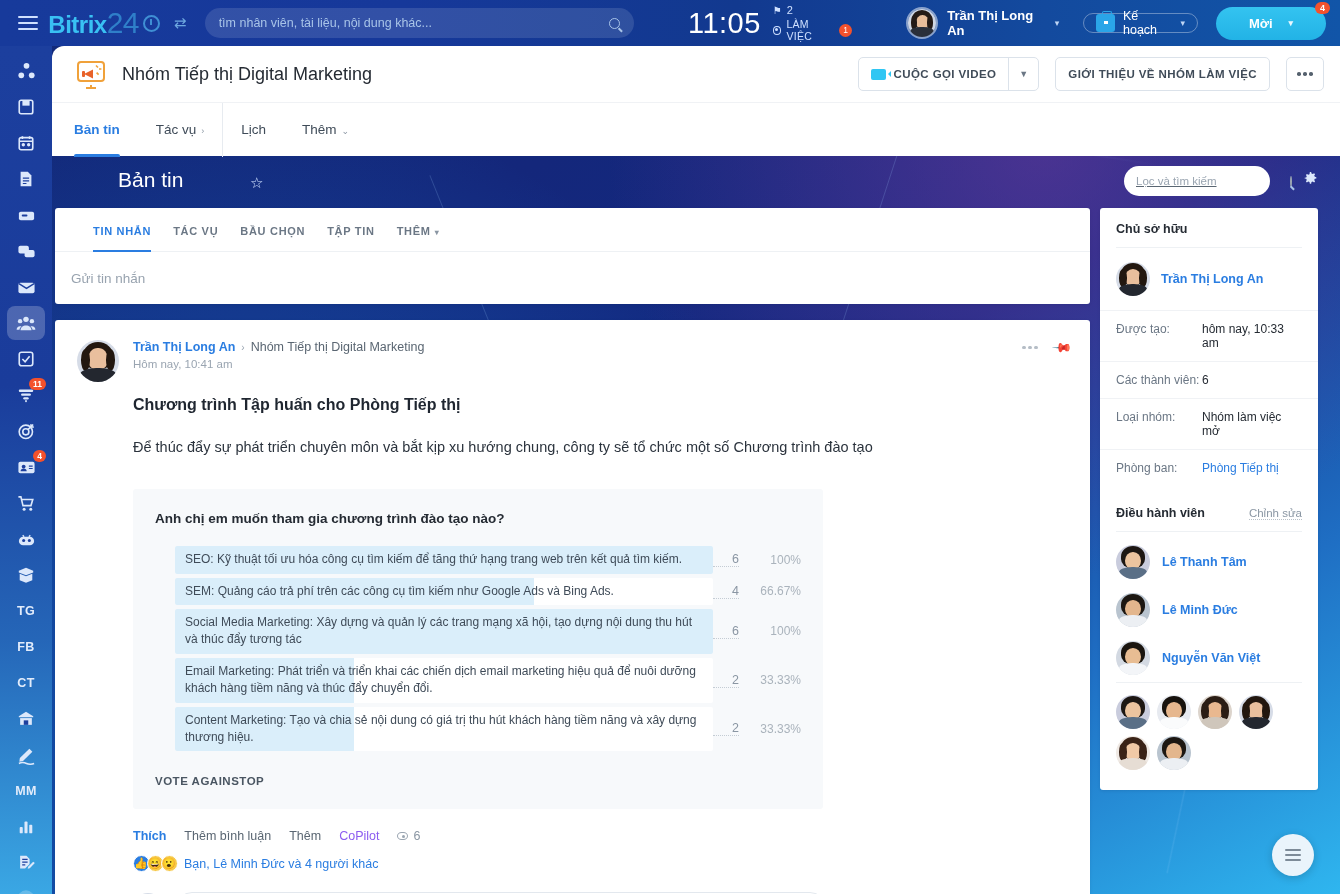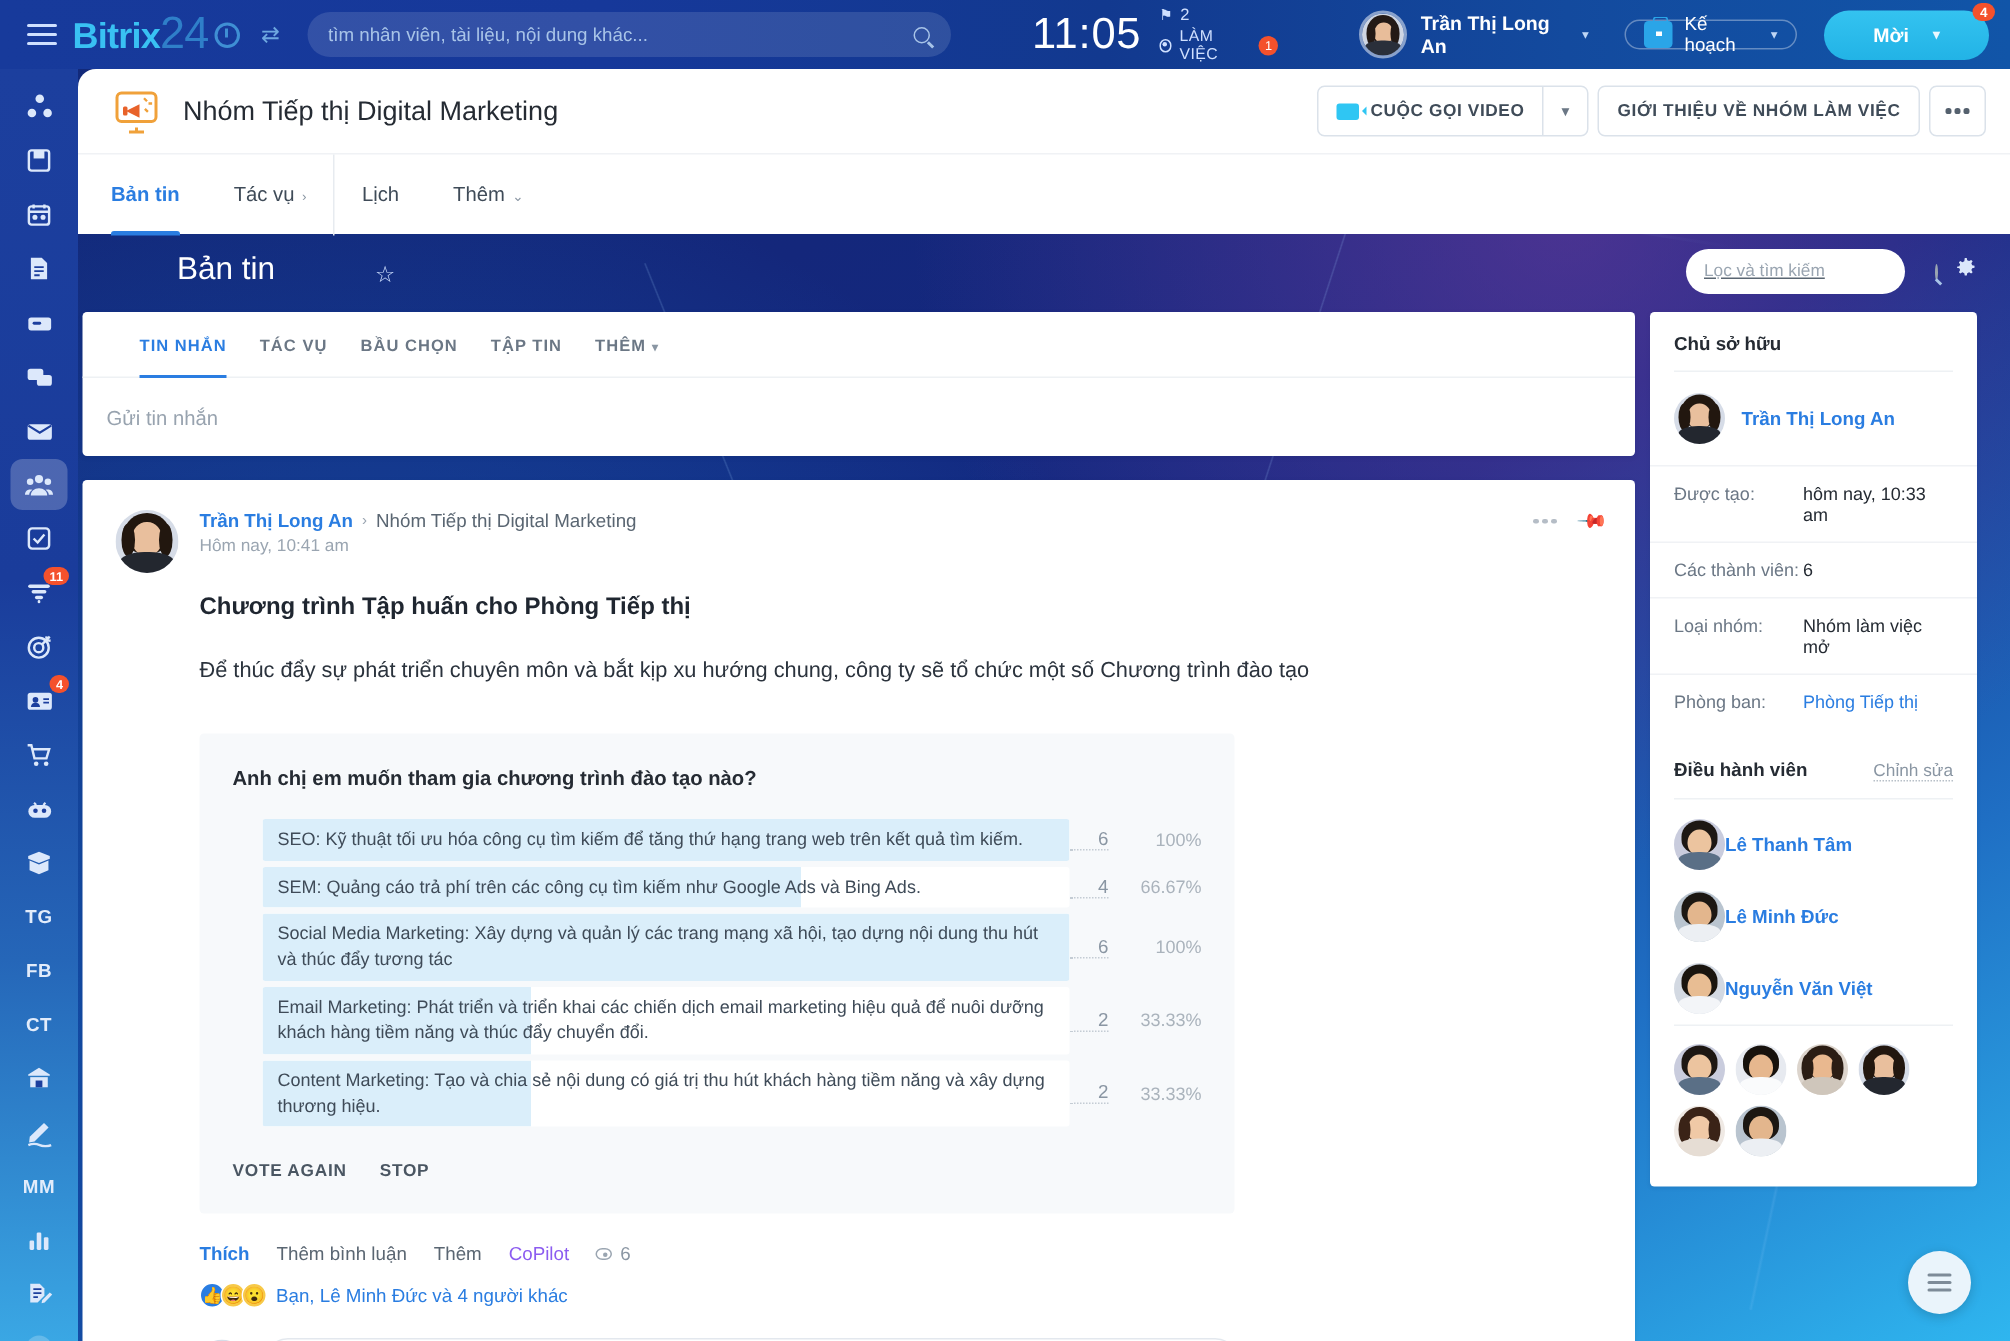--- a/index.html
+++ b/index.html
@@ -97,21 +97,21 @@
   .railspacer { flex: 1; }
 
   
   .wshead {
     position: absolute; left: 52px; top: 46px; width: 1288px; height: 110px;
     background: #fff; border-top-left-radius: 12px; z-index: 20;
   }
   .wstop { height: 56px; display: flex; align-items: center; padding: 0 16px 0 22px; }
   .gicon { width: 34px; height: 34px; position: relative; flex: none; }
   .gtitle { margin-left: 14px; font-size: 18px; color: #252b33; }
-  .wsactions { margin-left: auto; display: flex; align-items: center; gap: 6px; }
+  .wsactions { margin-left: auto; display: flex; align-items: center; gap: 16px; }
   .obtn { height: 34px; border: 1px solid #dbe2ea; border-radius: 5px; display: flex; align-items: center;
     color: #3f4b58; font-size: 11.5px; font-weight: 600; letter-spacing: .4px; cursor: pointer; background:#fff;}
   .obtn .lbl { padding: 0 12px; display:flex; align-items:center; gap:8px;}
   .obtn .split { width: 30px; height: 100%; border-left: 1px solid #dbe2ea; display: flex; align-items: center; justify-content: center; color:#6b7785; font-size:9px;}
   .camic { width: 15px; height: 11px; background: #2fc6f3; border-radius: 2px; position: relative; }
   .camic::after { content:""; position:absolute; right:-5px; top:2px; border:3.5px solid transparent; border-right-color:#2fc6f3;}
   .dots3 { width: 38px; height: 34px; border: 1px solid #dbe2ea; border-radius: 5px; display:flex; align-items:center; justify-content:center; gap:2.5px; cursor:pointer; background:#fff;}
   .dots3 i { width: 3.5px; height: 3.5px; border-radius: 50%; background: #55616e; display:block;}
   .wstabs { height: 54px; display: flex; align-items: center; padding-left: 22px; border-top: 1px solid #f0f2f5; gap: 0; }
   .wtab { font-size: 13.5px; color: #3f4b58; padding: 0 18px; height: 54px; line-height: 54px; position: relative; cursor: pointer; white-space:nowrap;}
@@ -159,21 +159,21 @@
   
   .poll { margin: 30px 0 0 56px; background: #f7f9fb; border-radius: 3px; padding: 22px 22px 0 22px; width: 690px;}
   .pq { font-size: 13.5px; font-weight: 700; color: #252b33; }
   .opts { margin-top: 20px; margin-left: 20px; }
   .opt { display: flex; align-items: center; margin-bottom: 4px; }
   .obar { flex: 1; position: relative; background: #fff; border-radius: 2px; min-height: 23px; display: flex; align-items: center; overflow: hidden;}
   .ofill { position: absolute; left: 0; top: 0; bottom: 0; background: #daeefa; }
   .otxt { position: relative; z-index: 1; font-size: 12px; color: #3f4b58; padding: 5px 10px; line-height: 1.45; }
   .ocount { width: 26px; text-align: right; font-size: 12.5px; color: #8a96a3; border-bottom: 1px dotted #c4ccd4; }
   .opct { width: 62px; text-align: right; font-size: 12px; color: #aab3bc; }
-  .pollfoot { display: flex; gap: 22px; padding: 20px 0 22px 0; }
+  .pollfoot { display: flex; padding: 20px 0 22px 0; }
   .pollbtn { font-size: 11.5px; font-weight: 700; letter-spacing: .5px; color: #4a5662; cursor: pointer; }
 
   .pactions { margin: 20px 0 0 56px; display: flex; align-items: center; gap: 18px; font-size: 12.5px; }
   .pact { color: #5a6672; cursor: pointer; }
   .pact.like { color: #2a7de1; font-weight: 600; }
   .pact.copilot { color: #8c5cf0; }
   .pviews { color: #8a96a3; display: flex; align-items: center; gap: 5px; }
   .eyeic { width: 11px; height: 8px; border: 1.3px solid #9aa5b1; border-radius: 50% 50% 50% 50% / 60% 60% 60% 60%; position: relative;}
   .eyeic::after{content:"";position:absolute;left:3.3px;top:1.6px;width:3px;height:3px;border-radius:50%;background:#9aa5b1;}
   .reacts { margin: 12px 0 0 56px; display: flex; align-items: center; gap: 9px; }
@@ -191,21 +191,21 @@
   .rsecTitle { font-size: 12.5px; font-weight: 700; color: #252b33; }
   .rsecLink { font-size: 11.5px; color: #8a96a3; border-bottom: 1px dotted #b8c0c8; cursor: pointer; }
   .rdiv { height: 1px; background: #eef1f4; margin: 0 16px; }
   .owner { display: flex; align-items: center; gap: 11px; padding: 14px 16px; }
   .oav { width: 34px; height: 34px; border-radius: 50%; overflow: hidden; flex: none; }
   .oname { font-size: 12.5px; font-weight: 700; color: #2a7de1; cursor: pointer; }
   .prow { display: flex; padding: 11px 16px; font-size: 12px; border-top: 1px solid #f0f2f5; }
   .plab { color: #6b7785; width: 86px; flex: none; }
   .pval { color: #252b33; }
   .pval.link { color: #2a7de1; cursor: pointer; }
-  .mod { display: flex; align-items: center; padding: 7px 16px; }
+  .mod { display: flex; align-items: center; gap: 12px; padding: 7px 16px; }
   .modav { width: 34px; height: 34px; border-radius: 50%; overflow: hidden; flex: none; }
   .modname { font-size: 12.5px; font-weight: 700; color: #2a7de1; cursor: pointer; }
   .mgrid { display: flex; flex-wrap: wrap; gap: 7px; padding: 12px 16px 4px 16px; }
   .mg { width: 34px; height: 34px; border-radius: 50%; overflow: hidden; cursor: pointer;}
 
   .fab { position: absolute; right: 26px; bottom: 18px; width: 42px; height: 42px; border-radius: 50%;
     background: #eaf4fb; display: flex; flex-direction: column; align-items: center; justify-content: center; gap: 3px;
     box-shadow: 0 2px 8px rgba(0,0,0,.18); z-index: 25; cursor: pointer;}
   .fab i { display:block; width: 16px; height: 2px; background: #7d8b98; border-radius: 1px;}
   .fab i:first-child { width: 16px; }

